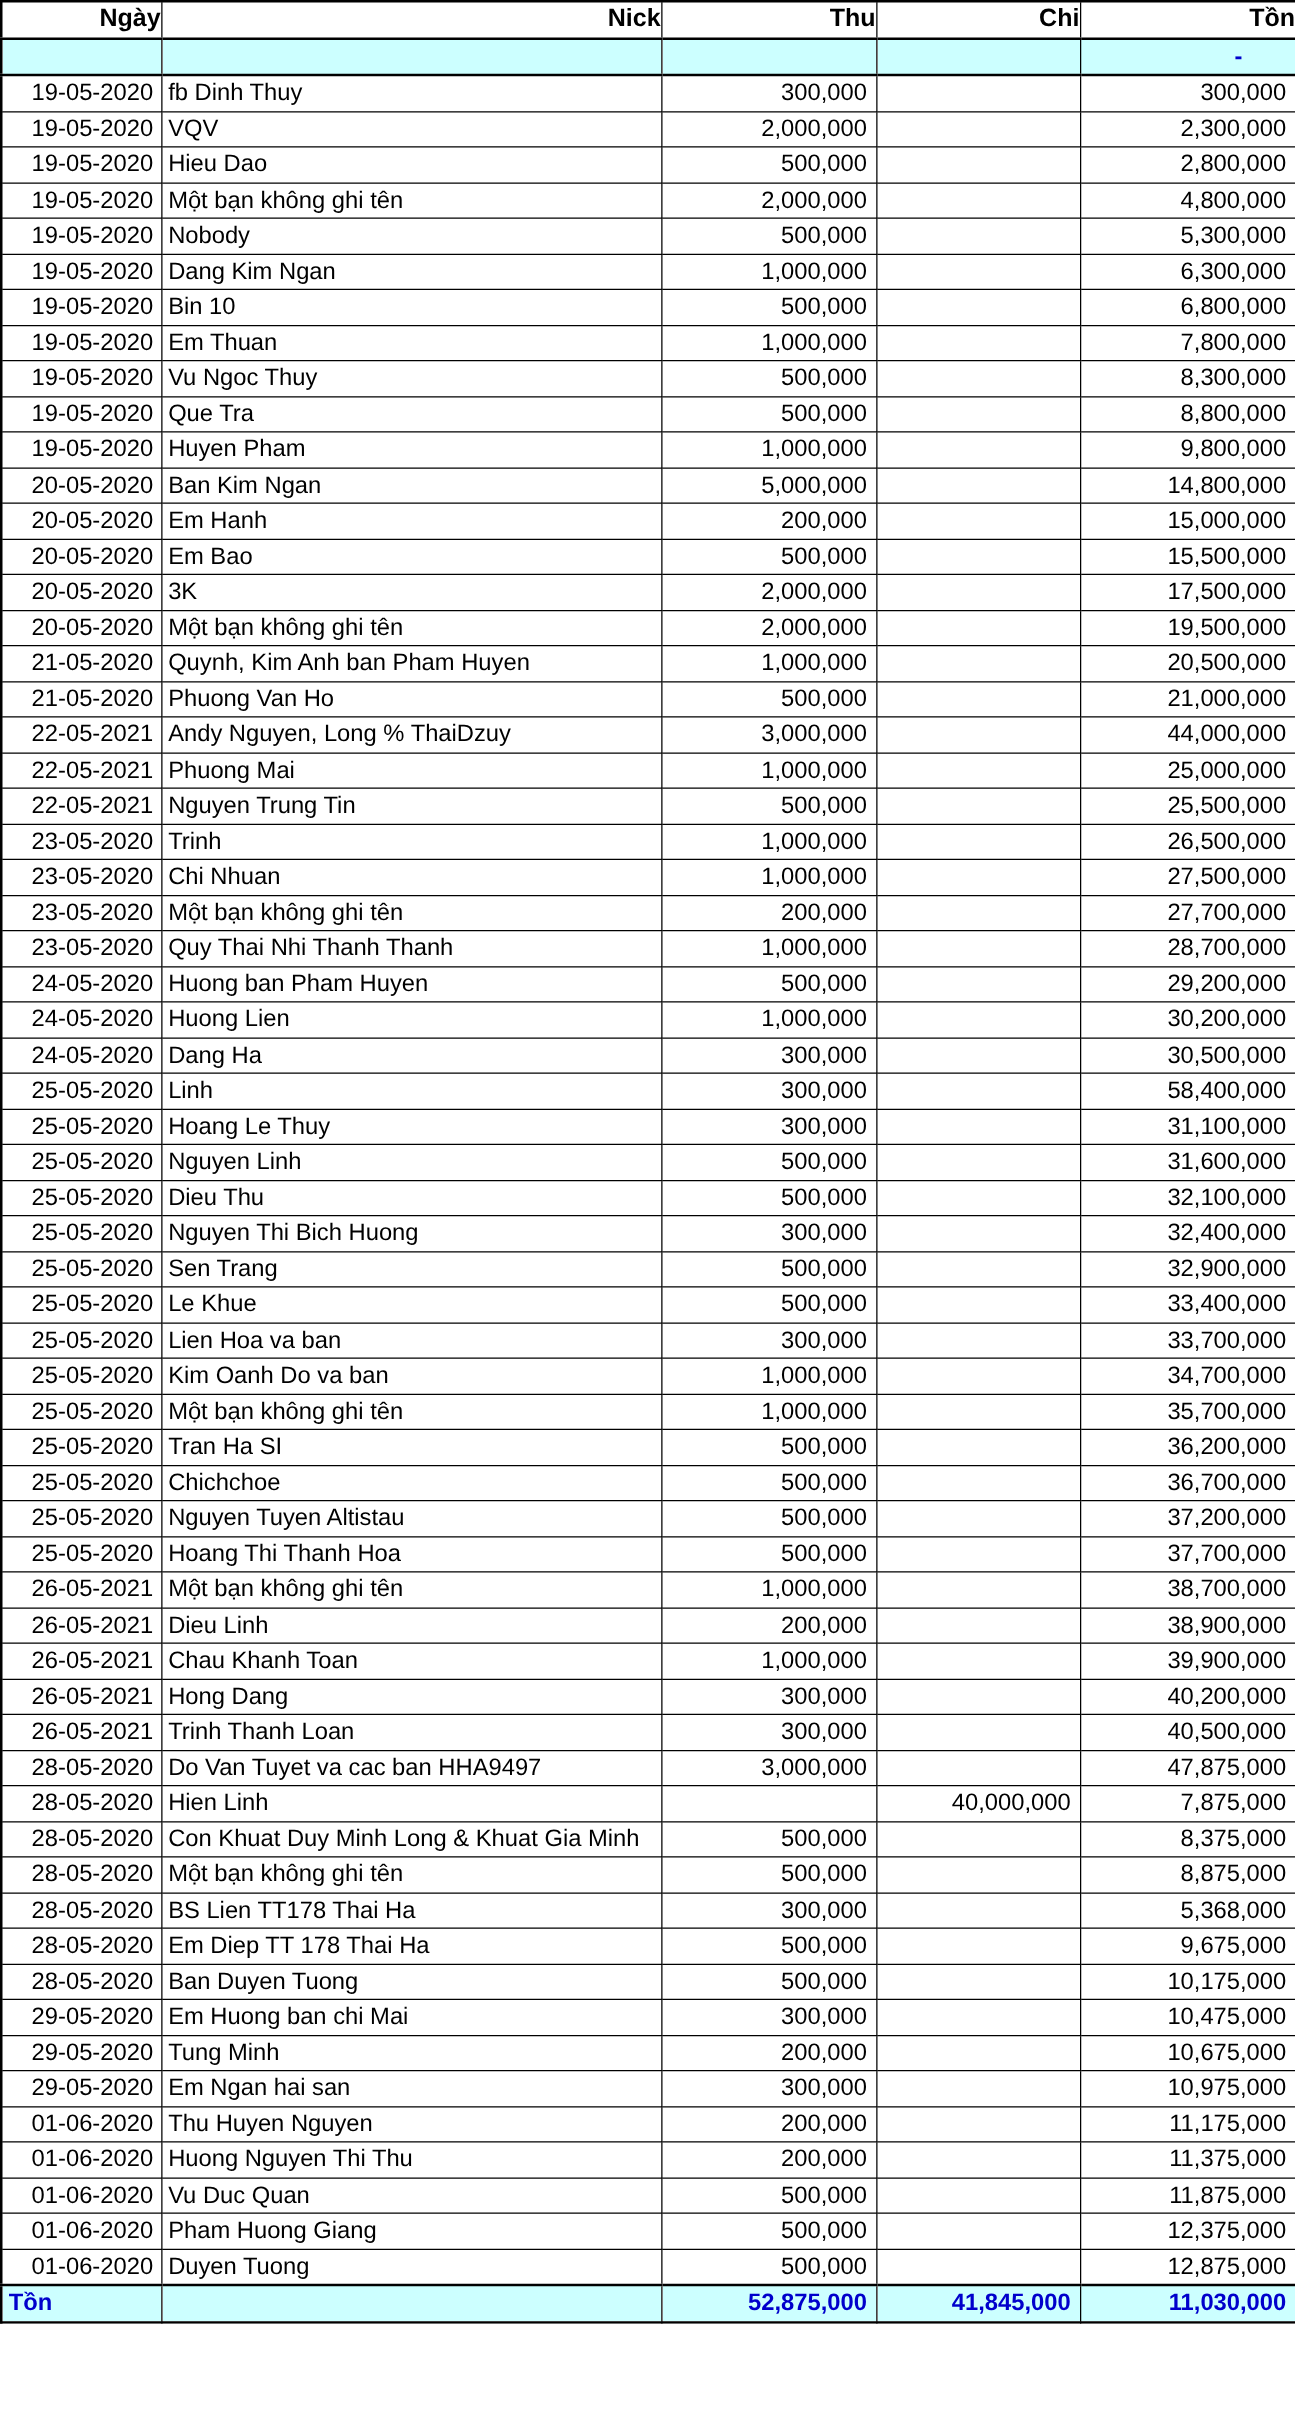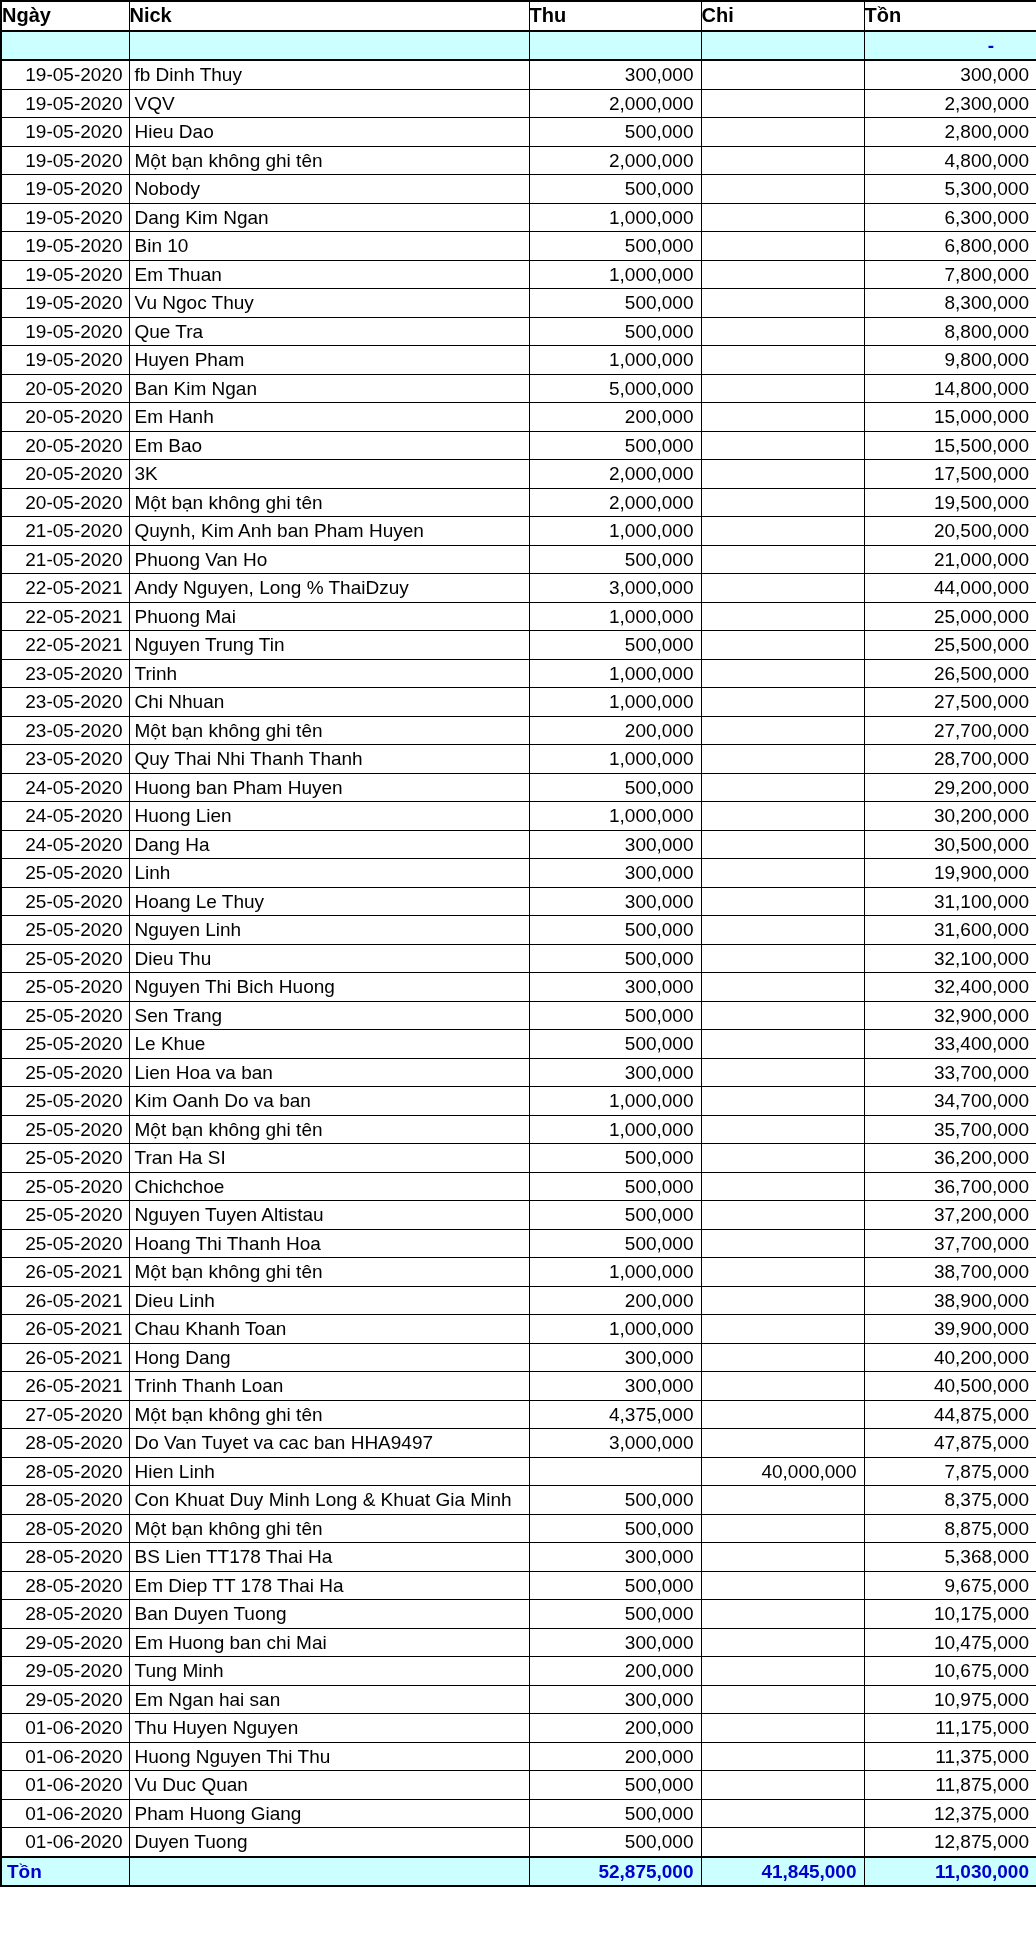--- a/index.html
+++ b/index.html
@@ -30,21 +30,21 @@
     padding: 0;
     font-size: 19px;
     color: #000000;
     white-space: nowrap;
     overflow: hidden;
     background: #ffffff;
   }
   thead th {
     font-weight: bold;
     font-size: 20px;
-    text-align: left;
+    text-align: right;
     border-bottom: 2px solid #000000;
   }
   td.c-date {
     text-align: right;
     padding-right: 6px;
   }
   td.c-nick {
     text-align: left;
     padding-left: 5px;
   }
@@ -298,21 +298,21 @@
         <td class="c-nick">Dang Ha</td>
         <td class="c-num">300,000</td>
         <td class="c-num"></td>
         <td class="c-num">30,500,000</td>
       </tr>
       <tr>
         <td class="c-date">25-05-2020</td>
         <td class="c-nick">Linh</td>
         <td class="c-num">300,000</td>
         <td class="c-num"></td>
-        <td class="c-num">19,900,000</td>
+        <td class="c-num">58,400,000</td>
       </tr>
       <tr>
         <td class="c-date">25-05-2020</td>
         <td class="c-nick">Hoang Le Thuy</td>
         <td class="c-num">300,000</td>
         <td class="c-num"></td>
         <td class="c-num">31,100,000</td>
       </tr>
       <tr>
         <td class="c-date">25-05-2020</td>
@@ -425,27 +425,20 @@
         <td class="c-num">300,000</td>
         <td class="c-num"></td>
         <td class="c-num">40,200,000</td>
       </tr>
       <tr>
         <td class="c-date">26-05-2021</td>
         <td class="c-nick">Trinh Thanh Loan</td>
         <td class="c-num">300,000</td>
         <td class="c-num"></td>
         <td class="c-num">40,500,000</td>
-      </tr>
-      <tr>
-        <td class="c-date">27-05-2020</td>
-        <td class="c-nick">Một bạn không ghi tên</td>
-        <td class="c-num">4,375,000</td>
-        <td class="c-num"></td>
-        <td class="c-num">44,875,000</td>
       </tr>
       <tr>
         <td class="c-date">28-05-2020</td>
         <td class="c-nick">Do Van Tuyet va cac ban HHA9497</td>
         <td class="c-num">3,000,000</td>
         <td class="c-num"></td>
         <td class="c-num">47,875,000</td>
       </tr>
       <tr>
         <td class="c-date">28-05-2020</td>

